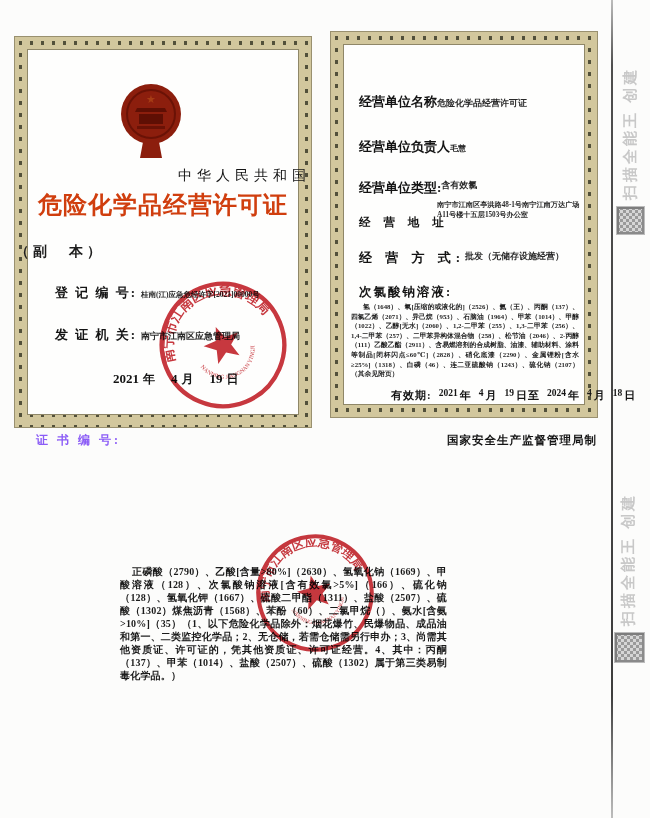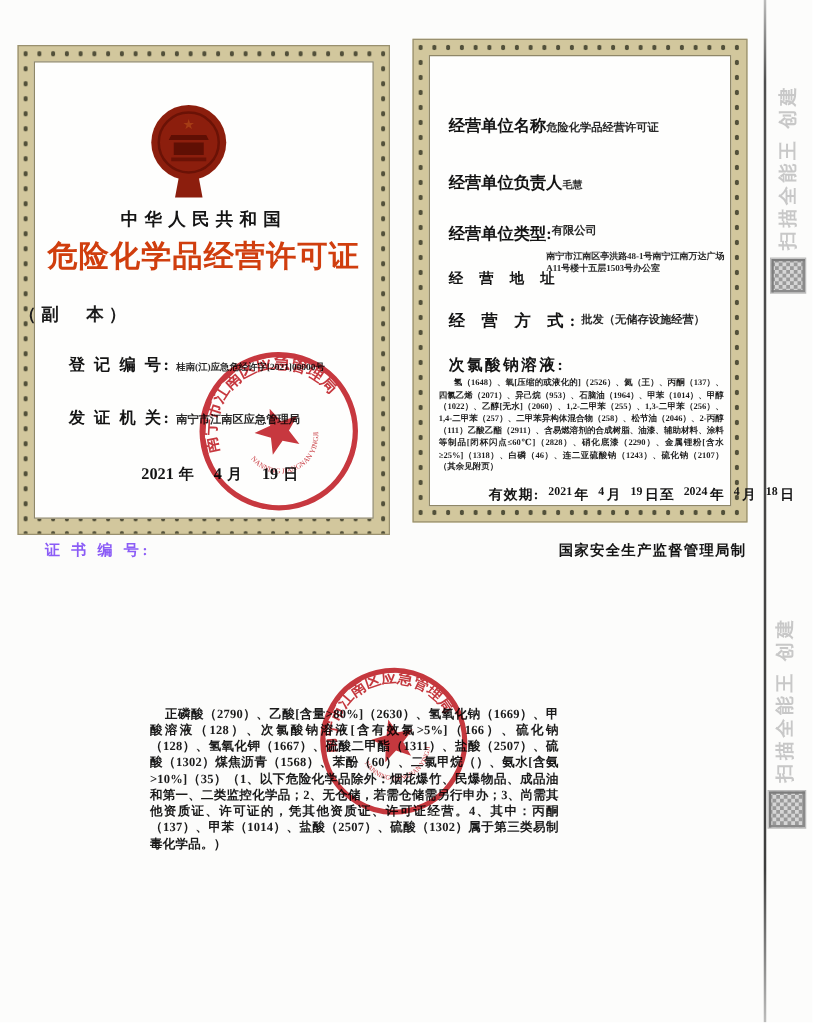--- a/index.html
+++ b/index.html
@@ -17,21 +17,21 @@
     background-image:radial-gradient(3px 4px at 50% 50%, #52503a 50%, rgba(82,80,58,0) 62%);
     background-size:11px 12px;
     border:1px solid #99906f;
   }
   .frame-inner { position:absolute; inset:12px; background:#fefefd; border:1px solid #8f8768; }
   .frame.left  { left:14px;  top:36px; width:296px; height:390px; }
   .frame.right { left:330px; top:31px; width:266px; height:385px; }
 
   
   .emblem { position:absolute; left:104px; top:44px; width:64px; height:80px; }
-  .country   { position:absolute; left:0; right:0; top:130px; text-align:center; font-weight:bold; font-size:14px; letter-spacing:5px; color:#141414; }
+  .country   { position:absolute; left:0; right:0; top:130px; text-align:right; font-weight:normal; font-size:14px; letter-spacing:5px; color:#141414; }
   .cert-title{ position:absolute; left:0; right:0; top:152px; text-align:center; font-weight:bold; font-size:24px; letter-spacing:1px; color:#d03e0e; }
   .cert-sub  { position:absolute; left:0; right:0; top:206px; font-weight:bold; font-size:14px; letter-spacing:4px; color:#1d1d1d; }
   .lrow { position:absolute; left:40px; white-space:nowrap; }
   .lrow .lbl { font-weight:bold; font-size:13px; letter-spacing:2px; color:#141414; }
   .lrow .val { font-weight:600; margin-left:4px; color:#2a2a2a; }
   .reg    { top:246px; } .reg .val    { font-size:7.5px; }
   .issuer { top:288px; } .issuer .val { font-size:9px; }
   .dateline { position:absolute; left:98px; top:334px; font-weight:bold; font-size:12px; color:#141414; white-space:nowrap; }
   .dateline .n { font-size:13px; margin-right:4px; }
   .dateline .u { margin-right:16px; }
@@ -127,21 +127,21 @@
 
     <div class="rrow r1">
       <span class="lbl">经营单位名称</span><span class="val">危险化学品经营许可证</span>
     </div>
 
     <div class="rrow r2">
       <span class="lbl">经营单位负责人</span><span class="val">毛慧</span>
     </div>
 
     <div class="rrow r3">
-      <span class="lbl">经营单位类型:</span><span class="val">有限公司</span>
+      <span class="lbl">经营单位类型:</span><span class="val">含有效氯</span>
     </div>
 
     <div class="r4-label">经 营 地 址</div>
     <div class="addr-val">南宁市江南区亭洪路48-1号南宁江南万达广场A11号楼十五层1503号办公室</div>
 
     <div class="rrow r5">
       <span class="lbl">经 营 方 式:</span><span class="val">批发（无储存设施经营）</span>
     </div>
 
     <div class="scope-label">次氯酸钠溶液:</div>

